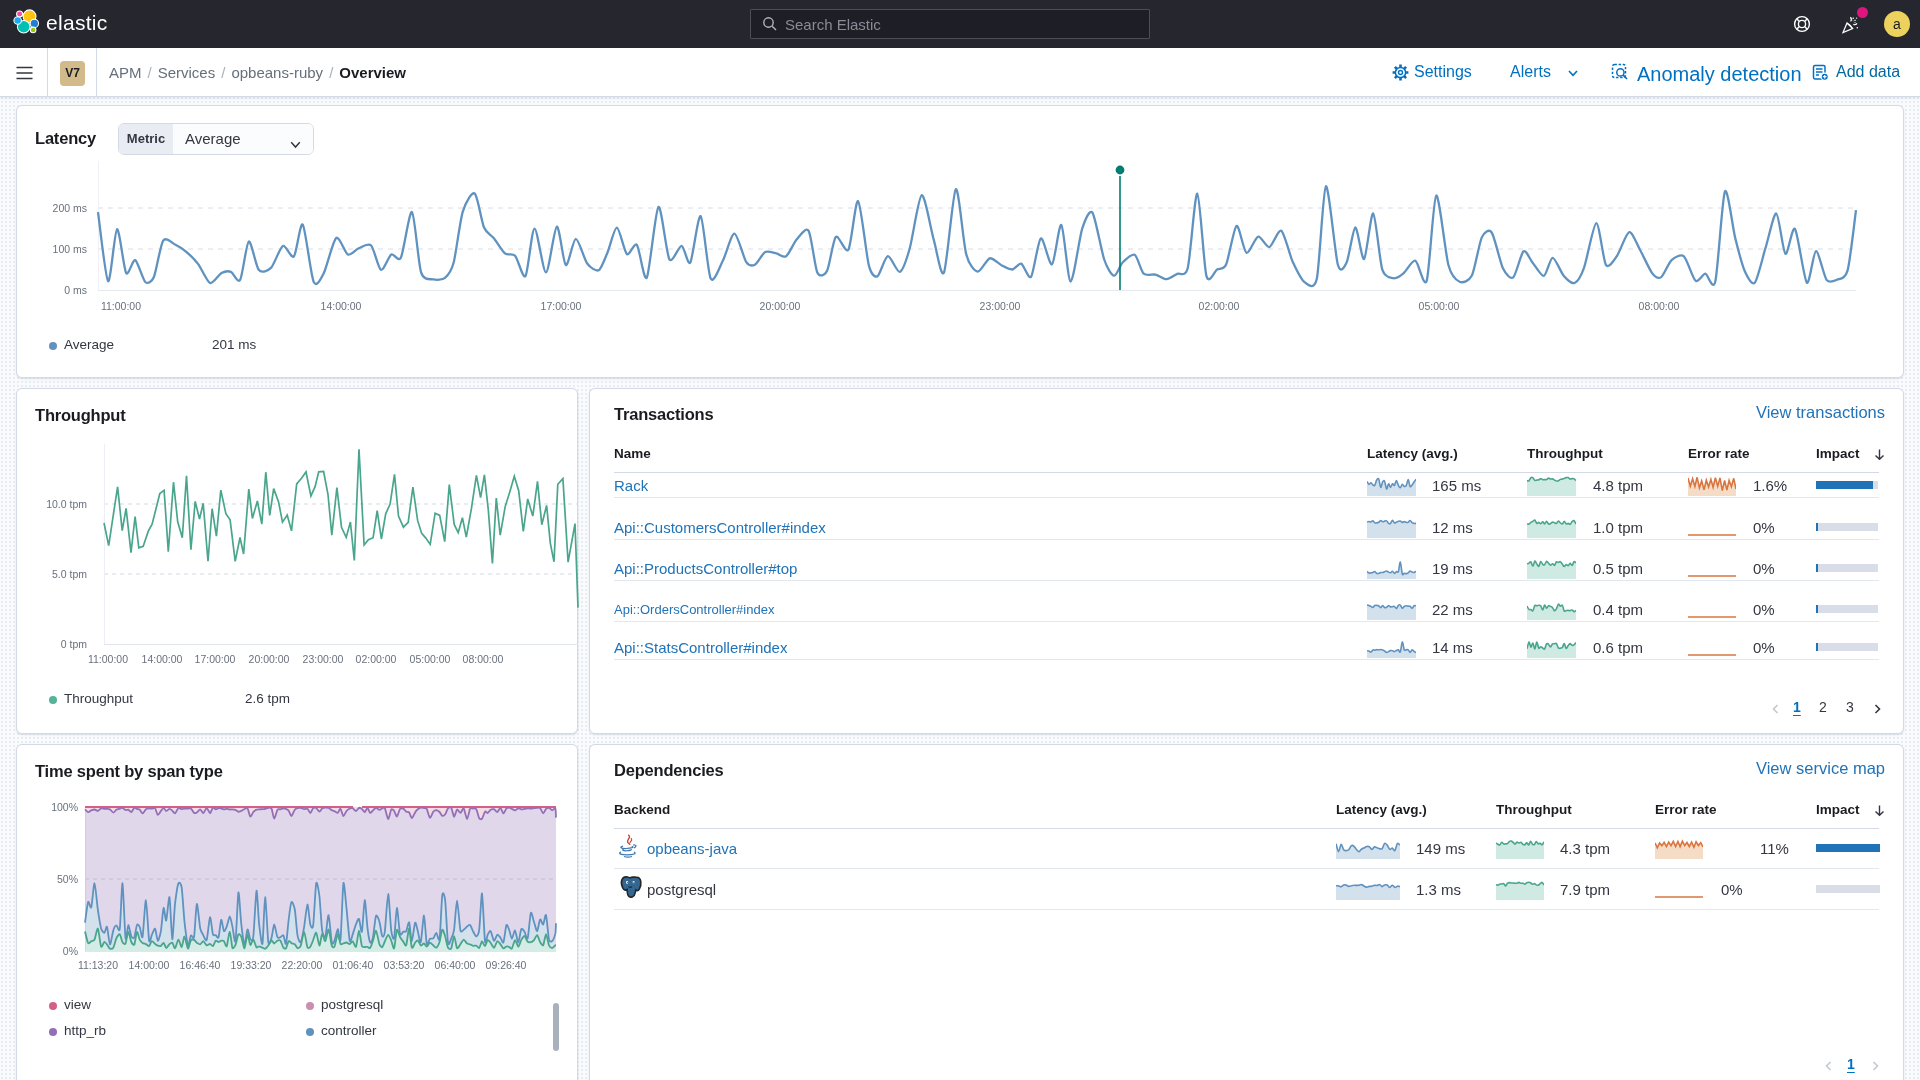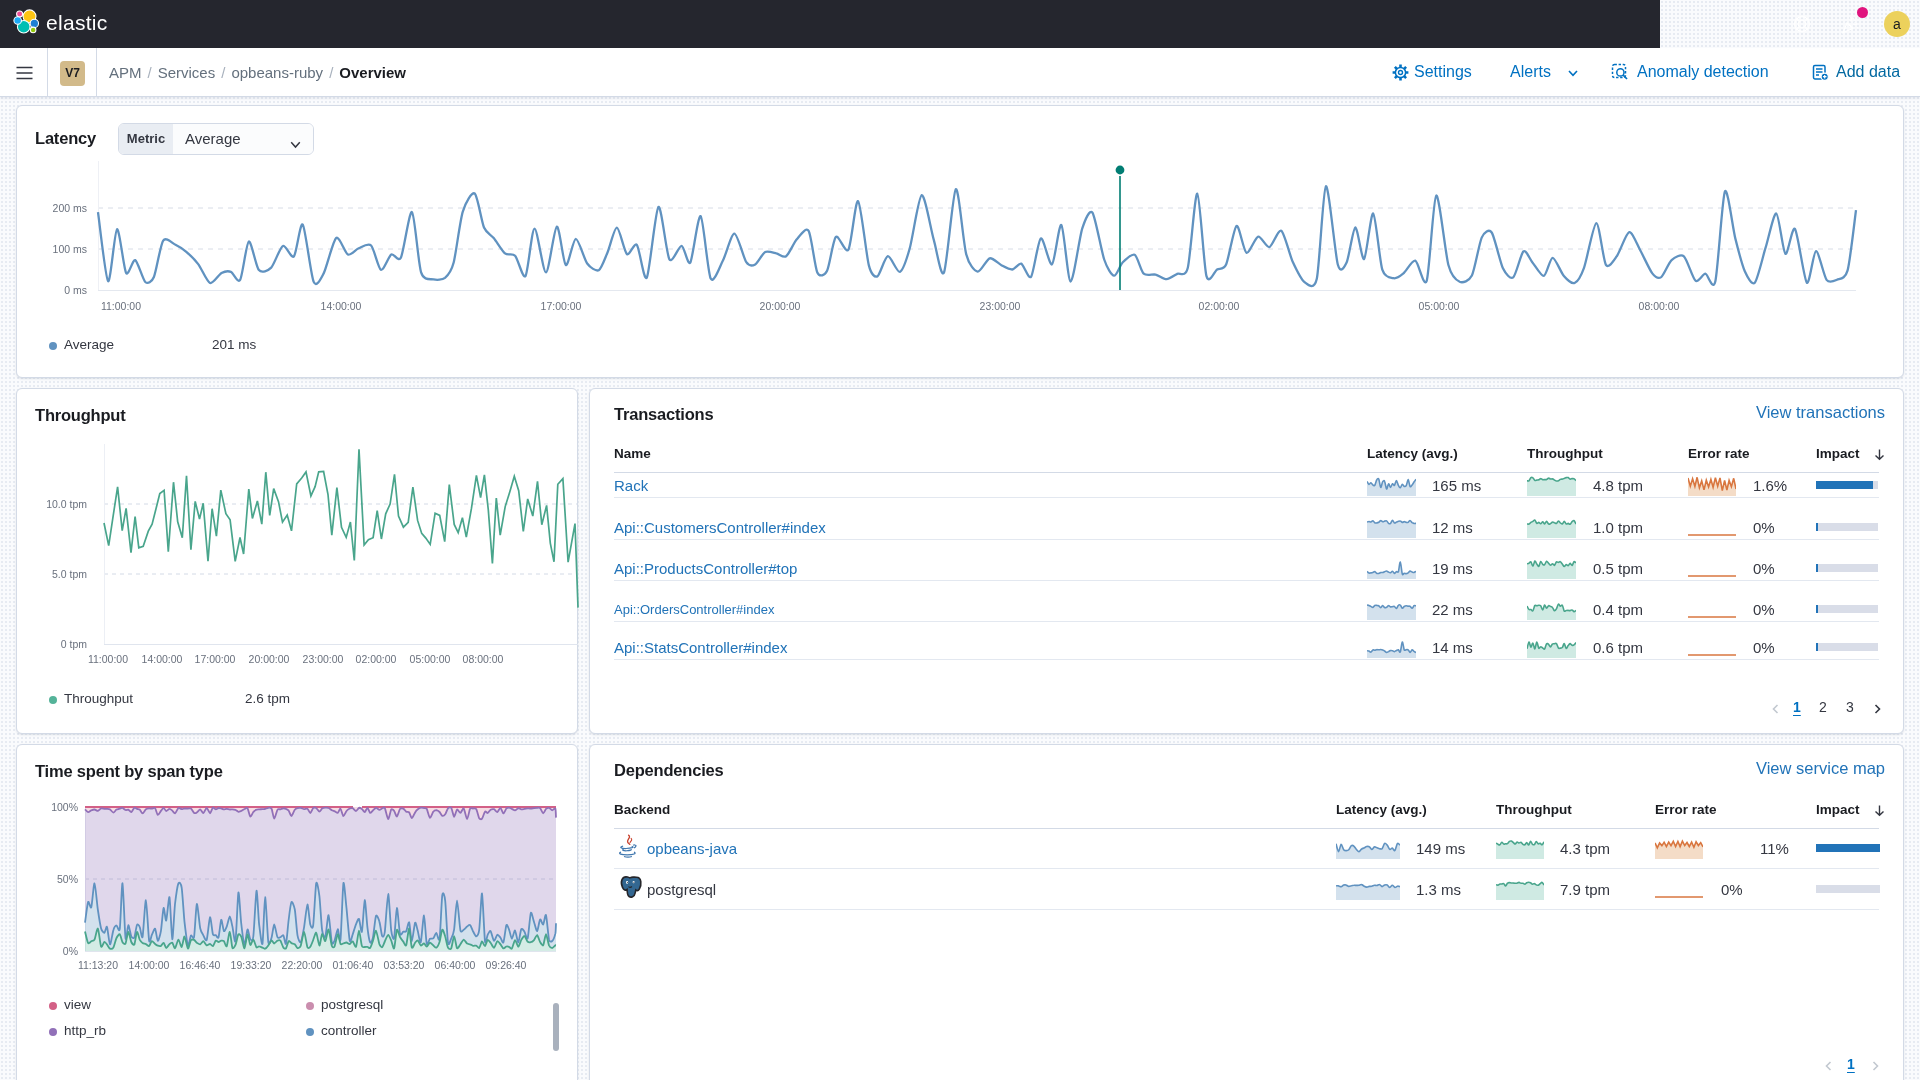--- a/index.html
+++ b/index.html
@@ -1,16 +1,16 @@
 <!DOCTYPE html>
 <html><head><meta charset="utf-8"><style>
 * { margin:0; padding:0; box-sizing:border-box; }
 html,body { width:1920px; height:1080px; overflow:hidden; font-family:"Liberation Sans",sans-serif; }
 body { background:#fafbfd; background-image:radial-gradient(#e7ebf2 1px, transparent 1px); background-size:4px 4px; color:#343741; }
-.topbar { position:absolute; left:0; top:0; width:1660px; height:48px; background:#25262e; background-image:none; }
+.topbar { position:absolute; left:0; top:0; width:1920px; height:48px; background:#25262e; background-image:none; }
 .navbar { position:absolute; left:0; top:48px; width:1920px; height:49px; background:#fff; border-bottom:1px solid #d3dae6; box-shadow:0 2px 2px rgba(152,162,179,0.15); }
 .panel { position:absolute; background:#fff; border:1px solid #d3dae6; border-radius:6px; box-shadow:0 1px 2px rgba(152,162,179,0.3); }
 .ptitle { font-size:16.5px; font-weight:700; color:#1a1c21; letter-spacing:-0.2px; }
 .ax { font-size:10.5px; fill:#69707d; font-family:"Liberation Sans",sans-serif; }
 .lnk { color:#2173b8; text-decoration:none; cursor:pointer; }
 .thead { position:absolute; font-size:13.5px; font-weight:700; color:#1a1c21; }
 .trow { position:absolute; left:24px; right:24px; height:26px; border-bottom:1px solid #e3e8f0; }
 .val { position:absolute; top:50%; transform:translateY(-50%); font-size:15px; color:#343741; }
 .leg { font-size:13.5px; color:#343741; }
 .dot { display:inline-block; width:8px; height:8px; border-radius:50%; margin-right:7px; vertical-align:-0.5px; }
@@ -21,20 +21,27 @@
 <div class="topbar">
   <div style="position:absolute;left:13px;top:8px;"><svg width="27" height="27" viewBox="0 0 33 33">
 <circle cx="20.2" cy="10.2" r="7.9" fill="#fec514" stroke="#fff" stroke-width="1.3"></circle>
 <circle cx="13.1" cy="22.9" r="7.7" fill="#00bfb3" stroke="#fff" stroke-width="1.3"></circle>
 <circle cx="8.1" cy="7.4" r="3.7" fill="#f04e98" stroke="#fff" stroke-width="1.3"></circle>
 <circle cx="5.7" cy="15.2" r="4.6" fill="#1ba9f5" stroke="#fff" stroke-width="1.3"></circle>
 <circle cx="26.1" cy="18.8" r="5.1" fill="#1e7fd4" stroke="#fff" stroke-width="1.3"></circle>
 <circle cx="24.6" cy="26.8" r="3.4" fill="#93c90e" stroke="#fff" stroke-width="1.3"></circle>
 </svg></div>
   <div style="position:absolute;left:46px;top:11px;font-size:21px;color:#fff;letter-spacing:0.3px;">elastic</div>
+  <div style="position:absolute;left:750px;top:9px;width:400px;height:30px;border:1px solid #4c4e57;border-radius:1px;background:#1e1f26;">
+    <div style="position:absolute;left:11px;top:6px;"><svg width="16" height="16" viewBox="0 0 16 16" fill="none" stroke="#aeb4bf" stroke-width="1.4">
+          <circle cx="6.5" cy="6.5" r="4.7"></circle>
+          <path d="M10.2 10.2 L14 14"></path>
+        </svg></div>
+    <div style="position:absolute;left:34px;top:6px;font-size:15px;color:#878c98;">Search Elastic</div>
+  </div>
   <div style="position:absolute;left:1793px;top:15px;"><svg width="18" height="18" viewBox="0 0 18 18" fill="none" stroke="#fff" stroke-width="1.4">
         <circle cx="9" cy="9" r="7.4"></circle>
         <circle cx="9" cy="9" r="3.6"></circle>
         <path d="M6.4 6.4 L4 4 M11.6 6.4 L14 4 M11.6 11.6 L14 14 M6.4 11.6 L4 14"></path>
       </svg></div>
   <div style="position:absolute;left:1840px;top:15px;"><svg width="20" height="20" viewBox="0 0 20 20" fill="none" stroke="#fff" stroke-width="1.25">
 <path d="M7.0 8.0 L3.0 17.6 L12.6 13.6 Z"></path>
 <path d="M7.0 8.0 C9.0 9.0 11.6 11.6 12.6 13.6" stroke-width="1.1"></path>
 <path d="M10.6 6.4 C11.8 4.8 11.6 3.4 10.3 2.3" stroke-width="1.15"></path>
 <path d="M13.3 9.4 C14.8 10.0 16.2 9.6 17.0 8.4" stroke-width="1.15"></path>
@@ -67,21 +74,21 @@
   <div style="position:absolute;left:1414px;top:15px;font-size:16px;color:#0071c2;">Settings</div>
   <div style="position:absolute;left:1510px;top:15px;font-size:16px;color:#0071c2;">Alerts</div>
   <div style="position:absolute;left:1566px;top:18px;"><svg width="14" height="14" viewBox="0 0 14 14" fill="none" stroke="#0071c2" stroke-width="1.6">
         <path d="M3 5 L7 9.4 L11 5"></path>
       </svg></div>
   <div style="position:absolute;left:1611px;top:15px;"><svg width="18" height="18" viewBox="0 0 18 18" fill="none" stroke="#0071c2">
         <rect x="1.5" y="1.5" width="13" height="13" rx="2" stroke-width="1.5" stroke-dasharray="2.4 1.7"></rect>
         <circle cx="9.4" cy="9.4" r="3.6" stroke-width="1.5"></circle>
         <path d="M12.2 12.2 L16 16" stroke-width="1.7"></path>
       </svg></div>
-  <div style="position:absolute;left:1637px;top:15px;font-size:16px;color:#0071c2;">Anomaly detection</div>
+  <div style="position:absolute;left:1637px;top:15px;font-size:20px;color:#0071c2;">Anomaly detection</div>
   <div style="position:absolute;left:1812px;top:16px;"><svg width="17" height="17" viewBox="0 0 17 17" fill="none" stroke="#0071c2">
         <rect x="1.5" y="1.5" width="11.5" height="13.5" rx="1.4" stroke-width="1.5"></rect>
         <path d="M4 5h6.5 M4 8h6.5 M4 11h3" stroke-width="1.3"></path>
         <circle cx="12.7" cy="12.7" r="3.6" fill="#0071c2" stroke="#fff" stroke-width="1.2"></circle>
         <path d="M12.7 10.9v3.6 M10.9 12.7h3.6" stroke="#fff" stroke-width="1.2"></path>
       </svg></div>
   <div style="position:absolute;left:1836px;top:15px;font-size:16px;color:#0369a1;">Add data</div>
 </div>
 
 <div class="panel" style="left:16px;top:105px;width:1888px;height:273px;">

